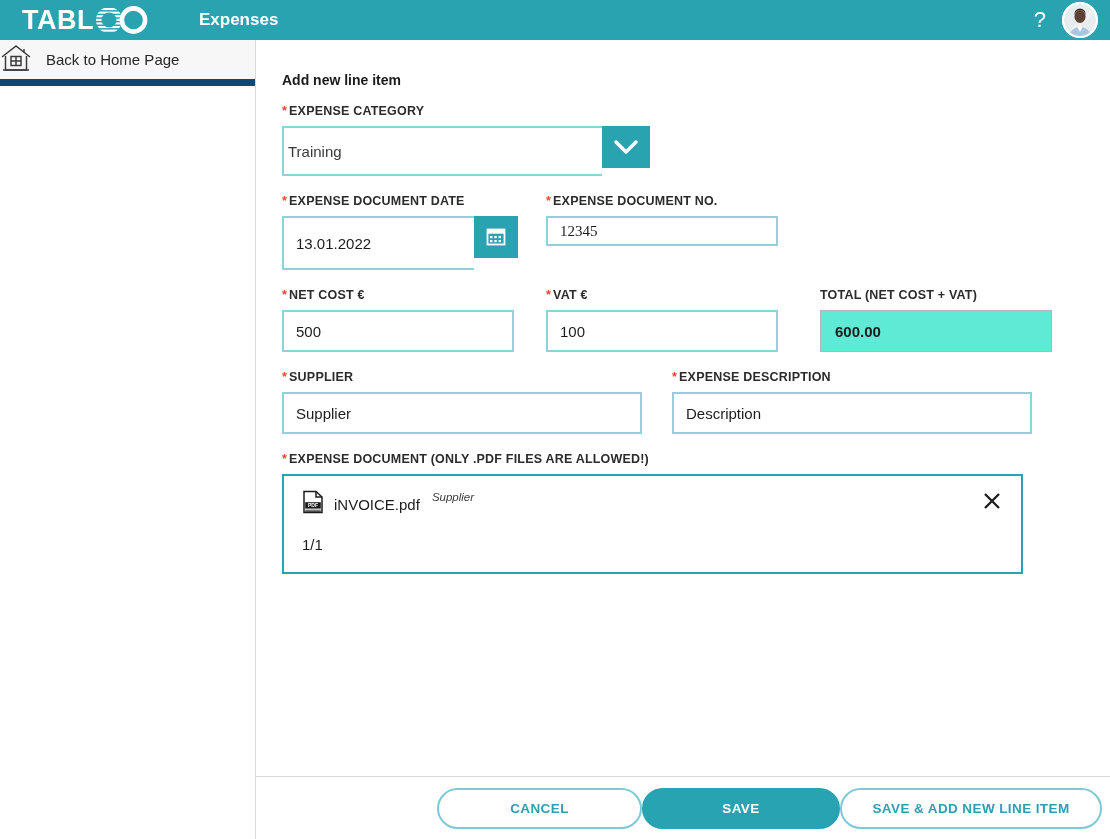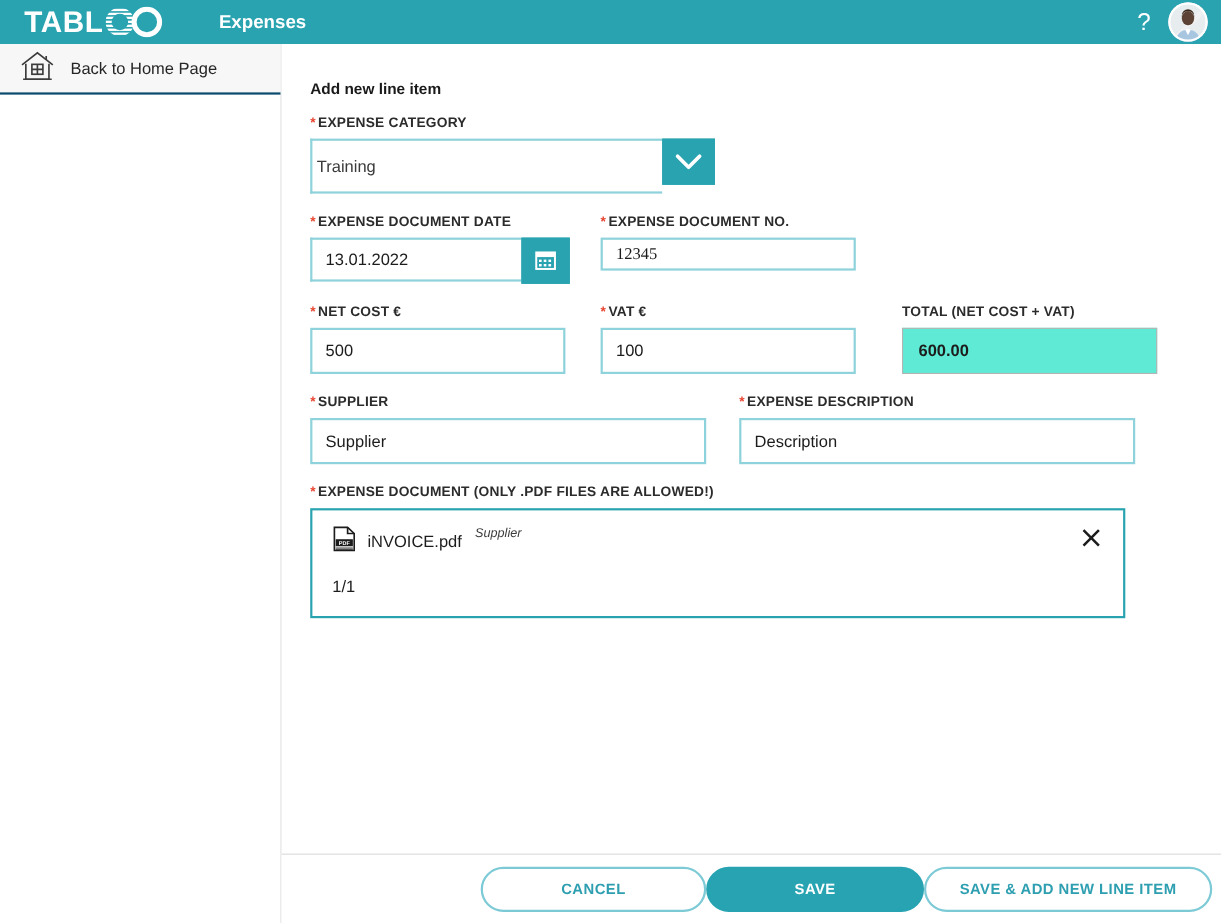--- a/index.html
+++ b/index.html
@@ -73,24 +73,23 @@
   }
   .sidebar {
     width: 256px;
     flex: none;
     background: #ffffff;
     border-right: 1px solid #d9d9d9;
   }
   .home-link {
     height: 46px;
     background: #f7f7f7;
-    border-bottom: 2px solid #0c4a6e;
-    display: flex;
-    align-items: center;
-    padding-left: 18px;
+    border-bottom: 7px solid #0c4a6e;
+    display: flex;
+    align-items: center;
     gap: 14px;
     cursor: pointer;
   }
   .home-label {
     font-size: 15px;
     color: #262626;
   }
 
   
   .main {
@@ -160,21 +159,21 @@
     align-items: center;
     justify-content: center;
     cursor: pointer;
     flex: none;
   }
 
   
   .date-wrap { display: flex; width: 236px; }
   .date-box {
     flex: 1;
-    height: 40px;
+    height: 54px;
     border: 2px solid #8ed2db;
     border-right: none;
     display: flex;
     align-items: center;
     padding-left: 12px;
     font-size: 15px;
     color: #1c1c1c;
     background: #ffffff;
   }
   .date-btn {

